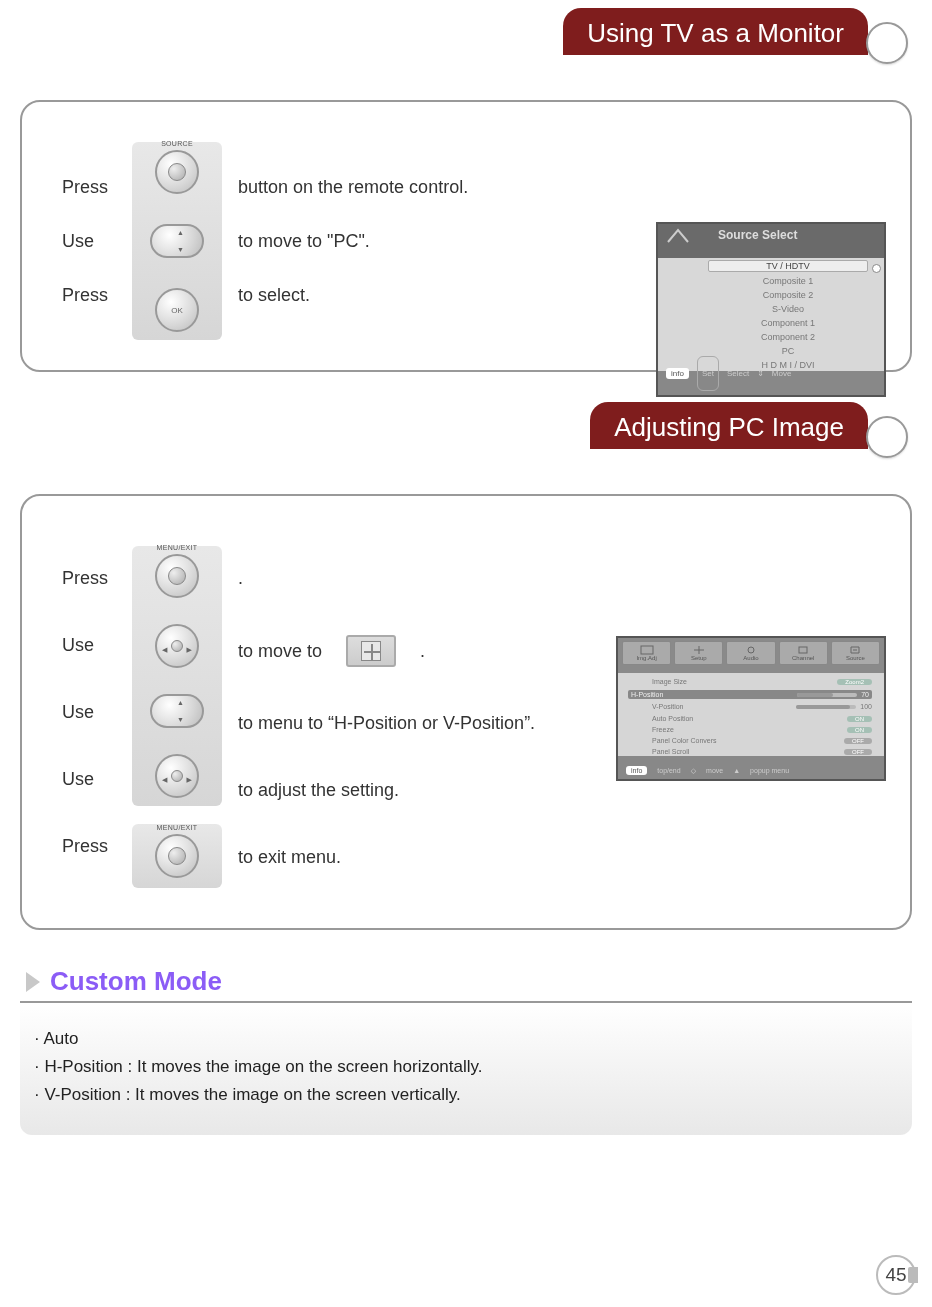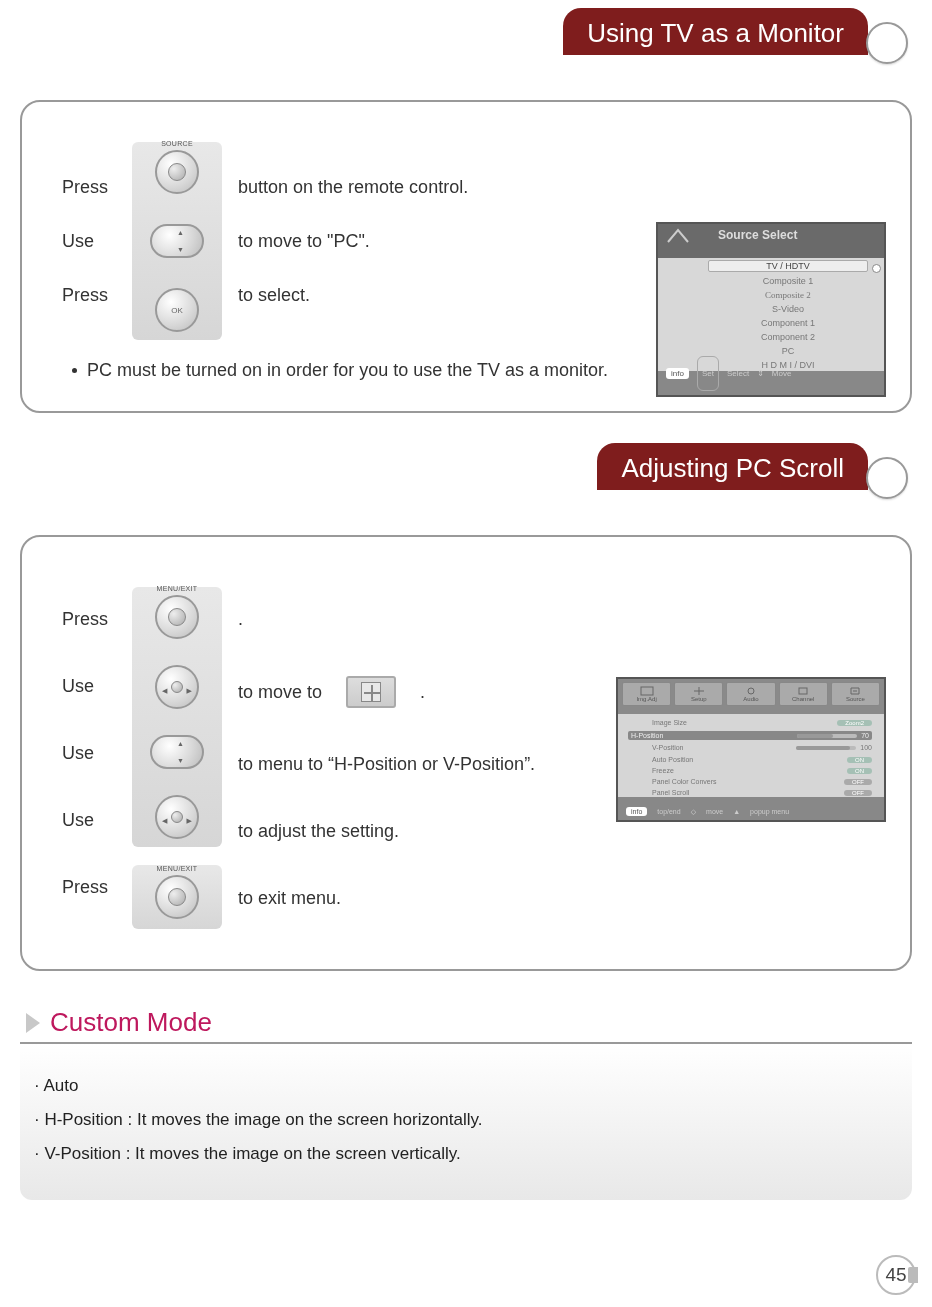--- a/index.html
+++ b/index.html
@@ -114,28 +114,28 @@
   .custom-mode-head {
     display:flex; align-items:center; gap:10px;
     border-bottom: 2px solid #999;
     padding-bottom: 4px;
     margin-bottom: 0;
   }
   .custom-mode-head .chev {
     width: 0; height: 0; border-top: 10px solid transparent; border-bottom: 10px solid transparent;
     border-left: 14px solid #c8c8c8; margin-left:6px;
   }
-  .custom-mode-head .title { font-size: 26px; color:#be185d; }
+  .custom-mode-head .title { font-size: 26px; color:#8b5cf6;font-weight:bold; }
   .custom-mode-body {
     background: linear-gradient(180deg,#fff 0%,#e8e8e8 100%);
     padding: 18px 14px 22px 14px;
     border-radius: 0 0 12px 12px;
     font-size: 17px; color:#222;
   }
-  .custom-mode-body .line { margin: 14px 0; }
+  .custom-mode-body .line { margin: 8px 0; }
   .custom-mode-body .line::before { content:"· "; }
   
   .page-num-badge {
     position: absolute; bottom: 12px; right: 16px;
     width: 40px; height: 40px; border: 2px solid #bbb; border-radius: 50%;
     display:flex; align-items:center; justify-content:center;
     font-size: 19px; color:#444;
   }
   .page-num-badge::after {
     content:""; position:absolute; right:-4px; top:50%; transform:translateY(-50%);
@@ -178,55 +178,51 @@
           <span class="ok-txt">OK</span>
         </div>
       </div>
       <div style="flex:1; display:flex; flex-direction:column; justify-content:space-around; font-size:18px; padding:18px 16px;">
         <span>button on the remote control.</span>
         <span>to move to  "PC".</span>
         <span>to select.</span>
       </div>
     </div>
 
-    <div class="note-bullet">
-      <span class="dot"></span>
-      <span>PC must be turned on in order for you to use the TV as a monitor.</span>
-    </div>
 
     <div class="osd-screenshot osd1">
       <div class="osd-icon">
         <svg viewBox="0 0 24 18">
             <path d="M2 14 L12 2 L22 14" stroke="#ccc" stroke-width="2" fill="none"></path>
           </svg>
       </div>
       <div class="osd-title">Source Select</div>
       <div class="osd-row hi" style="top:36px;">TV / HDTV</div>
       <div class="osd-row" style="top:52px;">Composite 1</div>
-      <div class="osd-row" style="top:66px;font-family:Liberation Serif, serif;">Composite 2</div>
+      <div class="osd-row" style="top:66px;">Composite 2</div>
       <div class="osd-row" style="top:80px;">S-Video</div>
       <div class="osd-row" style="top:94px;">Component 1</div>
       <div class="osd-row" style="top:108px;">Component 2</div>
       <div class="osd-row" style="top:122px;">PC</div>
       <div class="osd-row" style="top:136px;">H D M I / DVI</div>
       <div class="osd-footer">
         <span class="info-ch">info</span>
         <span style="border:1px solid #aaa; border-radius:6px; padding:12px 4px;">Set</span>
         <span>Select</span>
         <span>⇕</span>
         <span>Move</span>
       </div>
     </div>
 
   </div>
 </div>
 
 <div class="section2">
   <div class="section-header" style="height:46px;">
-    <div class="tab">Adjusting PC Scroll</div>
+    <div class="tab">Adjusting PC Image</div>
     <div class="circle-knob"></div>
   </div>
   <div class="panel">
 
     <div style="display:flex; gap:0; align-items:stretch;">
       <div style="width:70px; display:flex; flex-direction:column; gap:46px; font-size:18px; padding-top:22px;">
         <span>Press</span>
         <span>Use</span>
         <span>Use</span>
         <span>Use</span>

